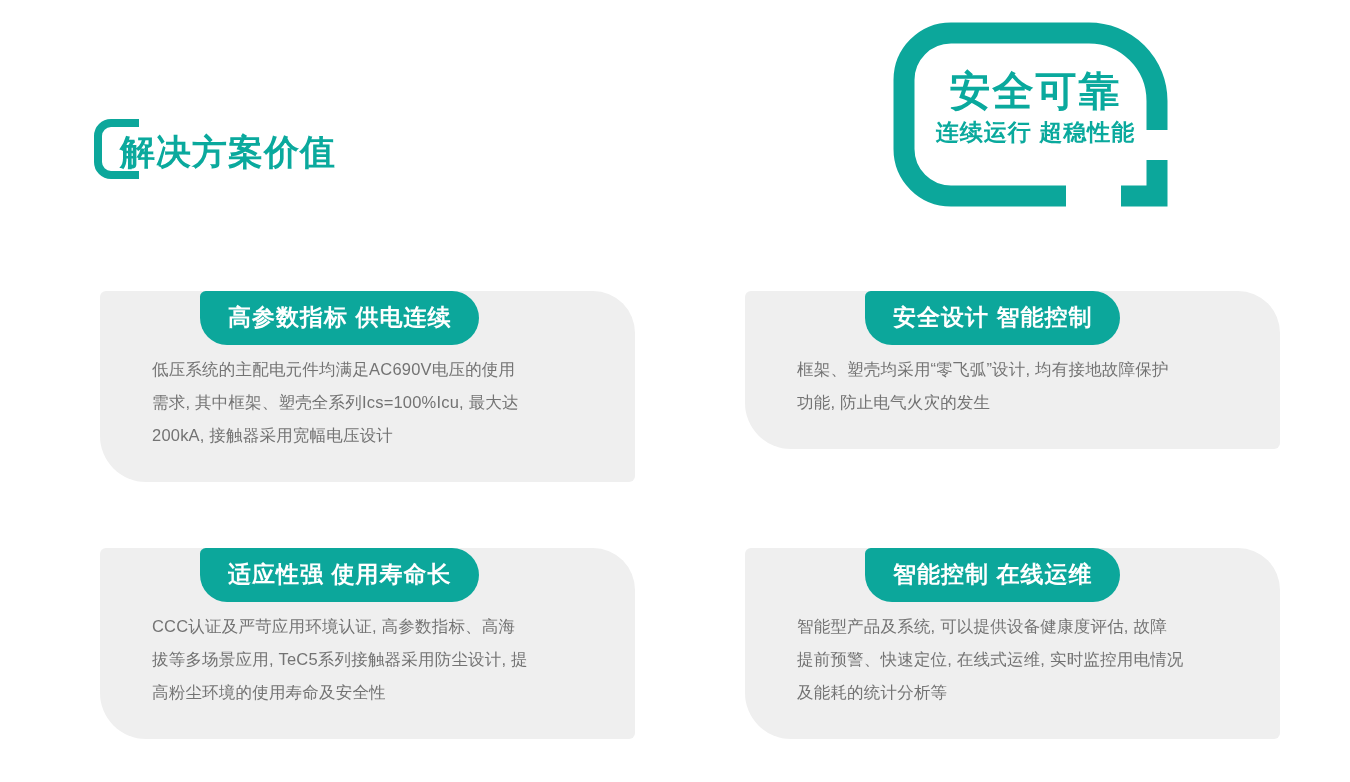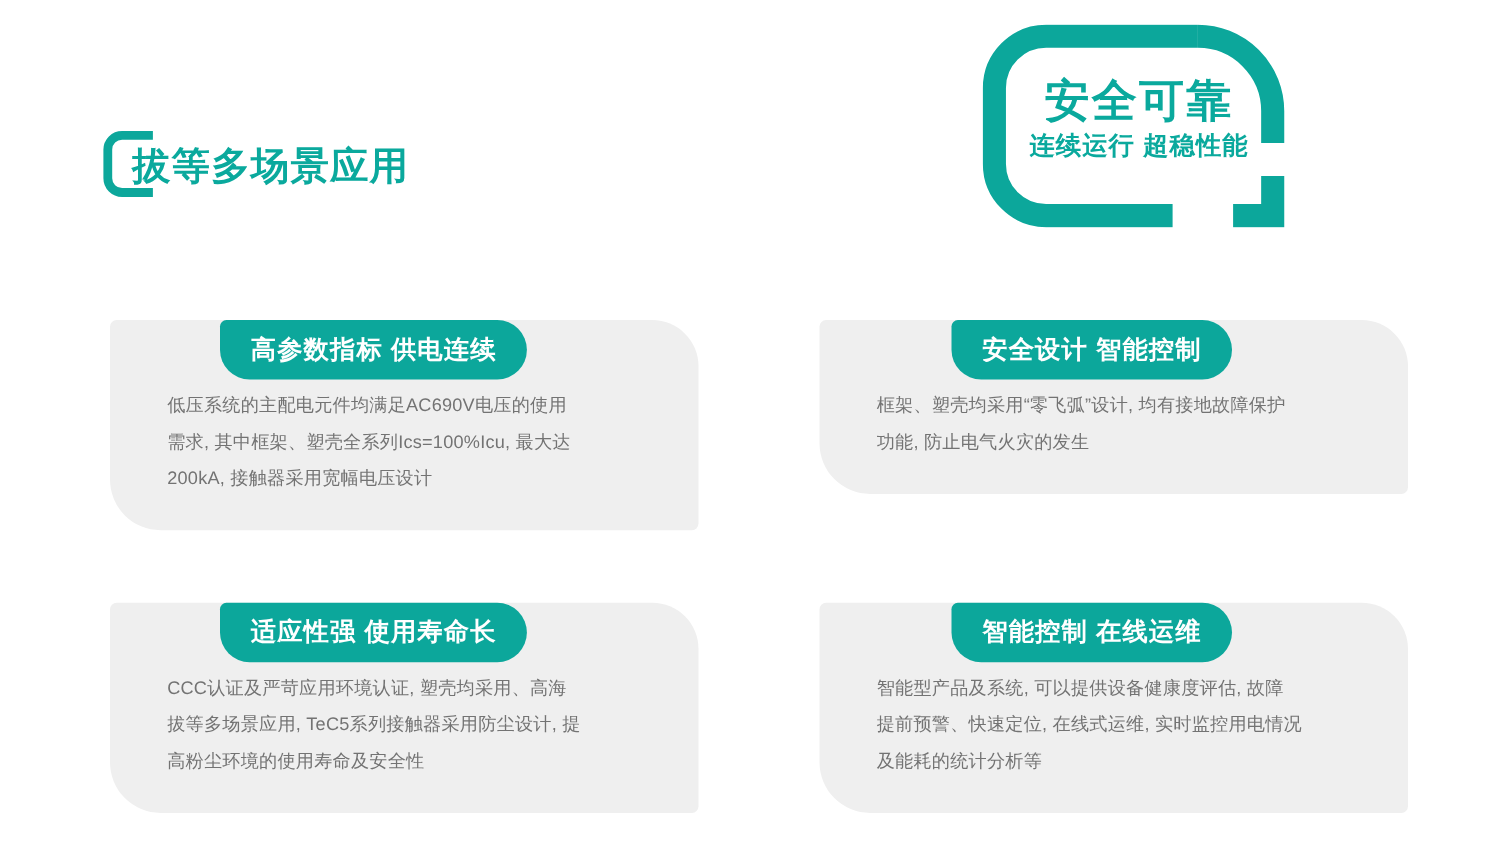--- a/index.html
+++ b/index.html
@@ -145,21 +145,21 @@
     <div class="brandmark-sub">连续运行 超稳性能</div>
   </div>
 </div>
 
 <div class="section-heading">
   <span class="heading-bracket">
     <svg width="47" height="62" viewBox="0 0 47 62">
       <path d="M46 5 H18 A13 13 0 0 0 5 18 V44 A13 13 0 0 0 18 57 H46" fill="none" stroke="#0CA79B" stroke-width="8" stroke-linecap="butt"></path>
     </svg>
   </span>
-  <span class="heading-text">拔等多场景应用</span>
+  <span class="heading-text">解决方案价值</span>
 </div>
 
 <div class="cards">
 
   <div class="card-row">
 
     <div class="card">
       <div class="card-header">高参数指标 供电连续</div>
       <div class="card-body">
         <div class="card-desc">低压系统的主配电元件均满足AC690V电压的使用
@@ -176,21 +176,21 @@
       </div>
     </div>
 
   </div>
 
   <div class="card-row">
 
     <div class="card">
       <div class="card-header">适应性强 使用寿命长</div>
       <div class="card-body">
-        <div class="card-desc">CCC认证及严苛应用环境认证, 塑壳均采用、高海
+        <div class="card-desc">CCC认证及严苛应用环境认证, 高参数指标、高海
 拔等多场景应用, TeC5系列接触器采用防尘设计, 提
 高粉尘环境的使用寿命及安全性</div>
       </div>
     </div>
 
     <div class="card right">
       <div class="card-header">智能控制 在线运维</div>
       <div class="card-body">
         <div class="card-desc">智能型产品及系统, 可以提供设备健康度评估, 故障
 提前预警、快速定位, 在线式运维, 实时监控用电情况

